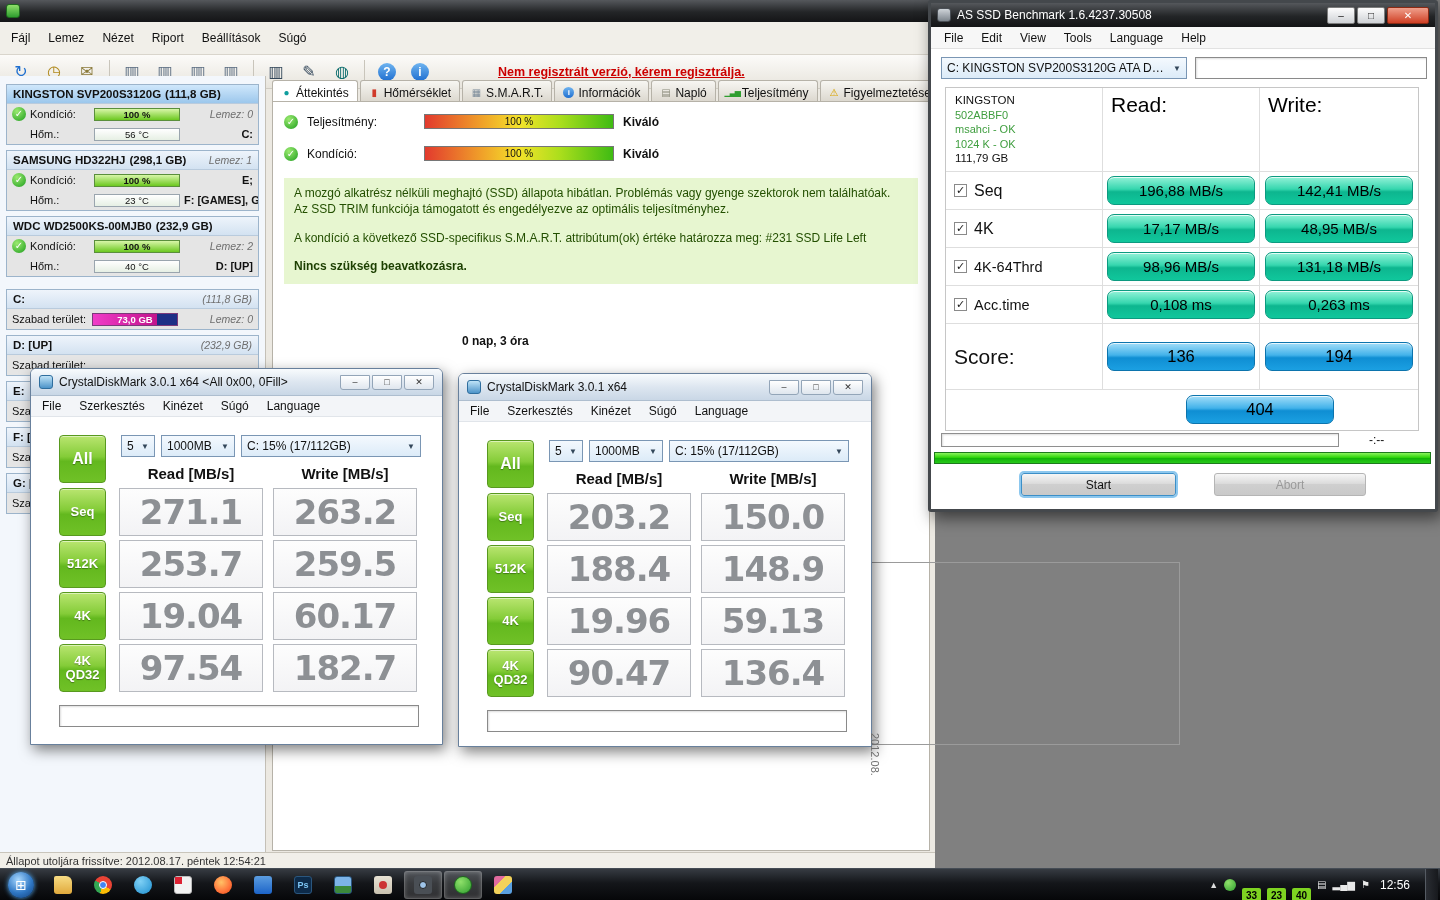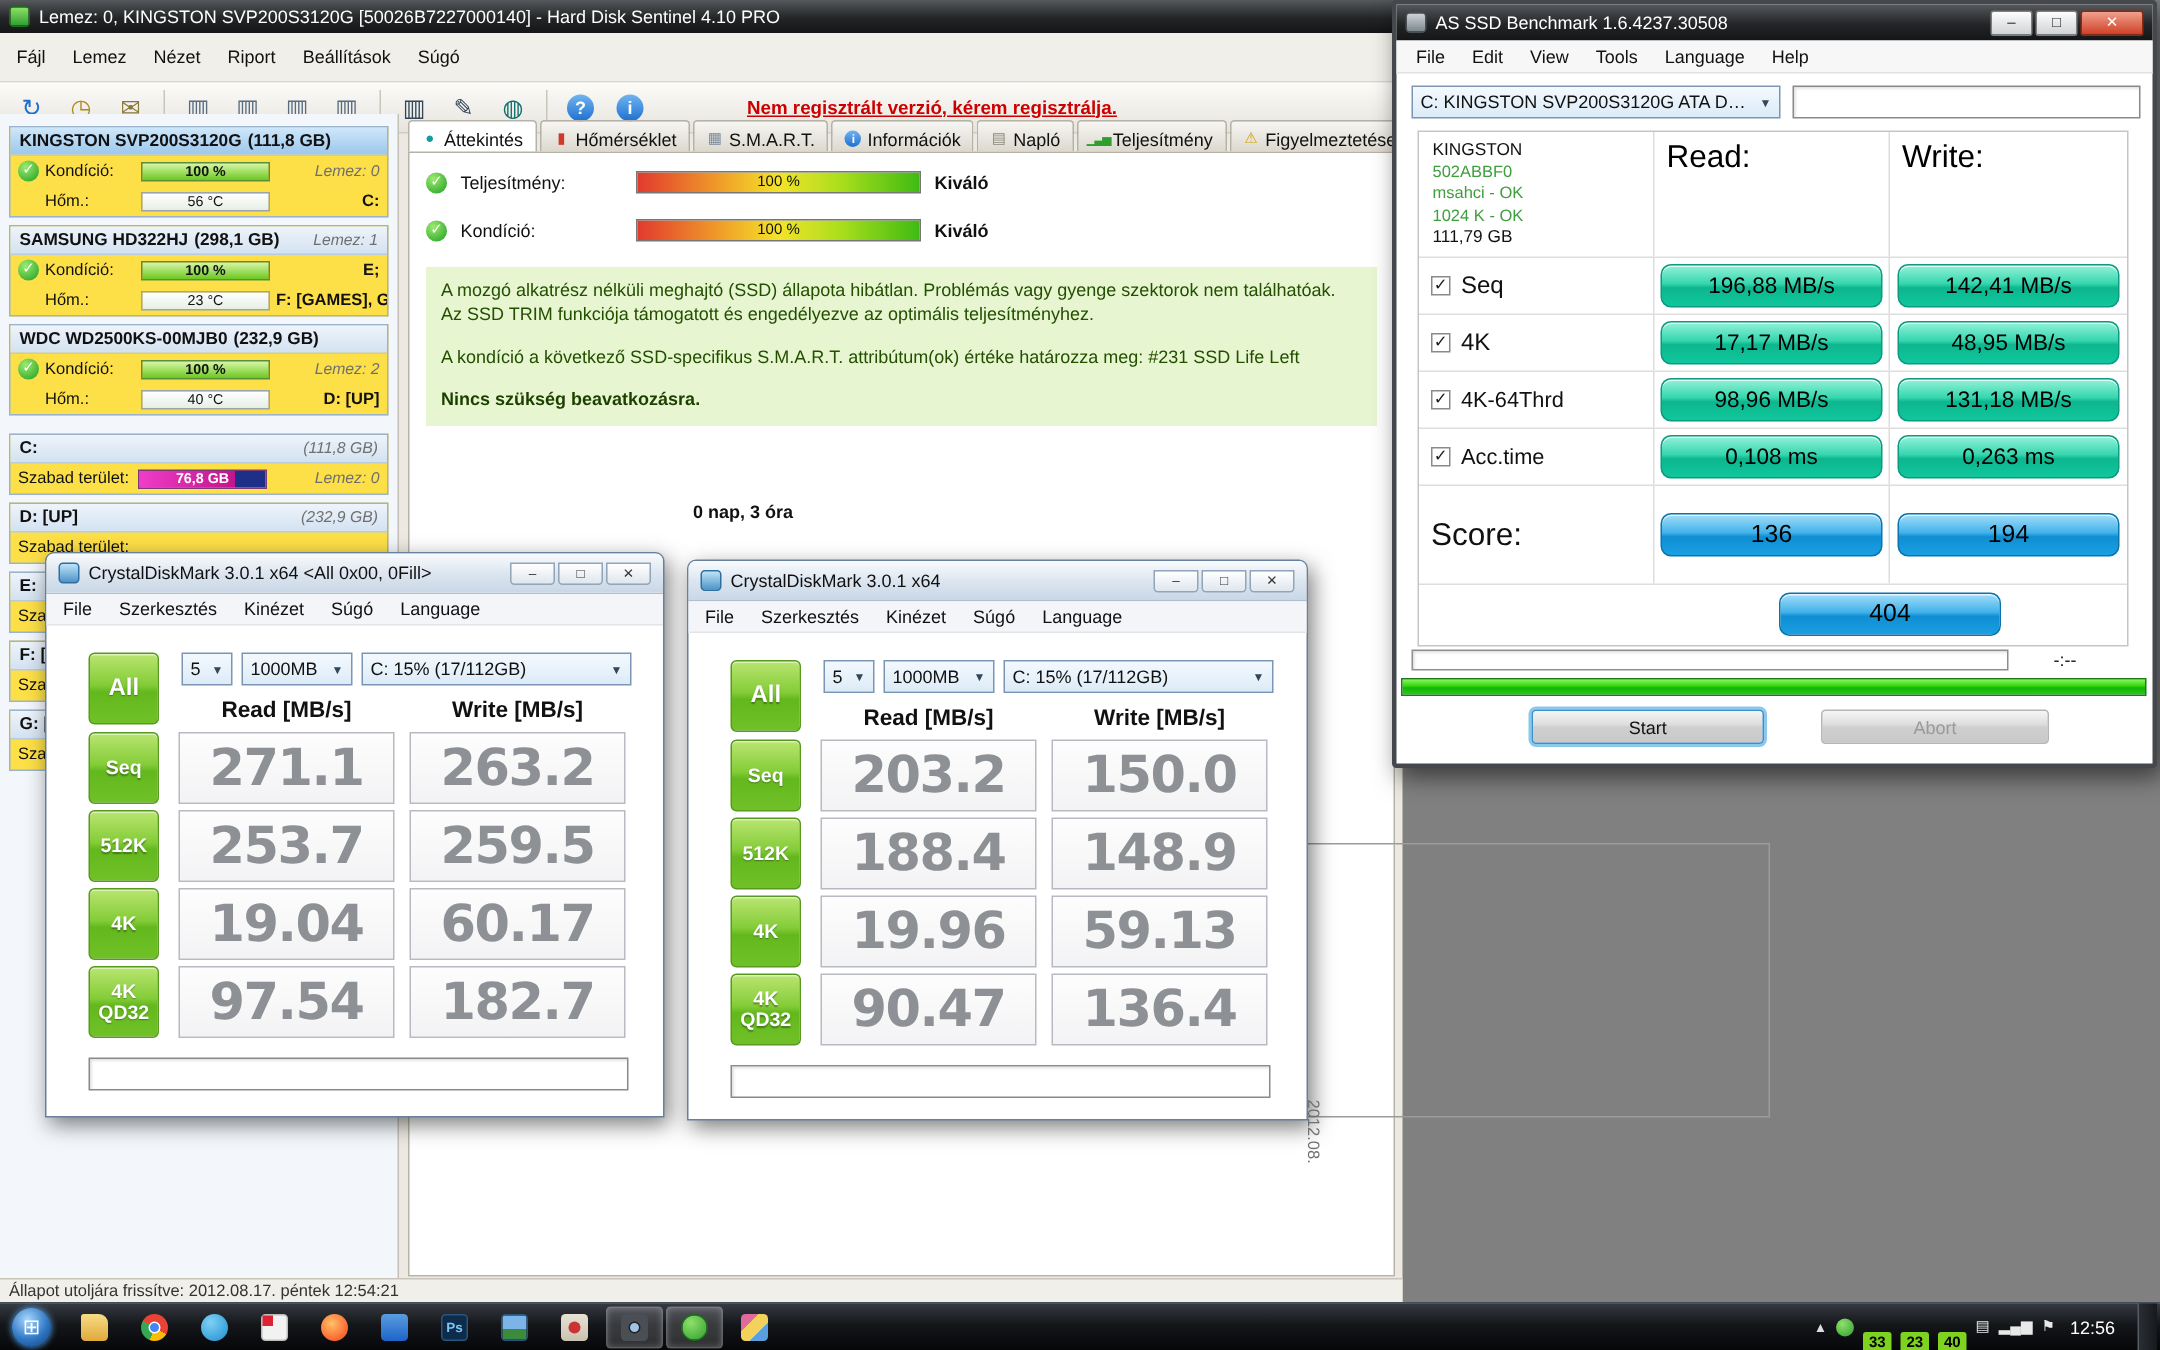--- a/index.html
+++ b/index.html
@@ -20,21 +20,21 @@
   .mitem { padding:2px 9px; }
   #hds .toolbar { height:34px; background:linear-gradient(#fcfbf9,#e7e4dc); border-bottom:1px solid #cfccc3; display:flex; align-items:center; padding:0 6px; gap:3px; }
   .tool { width:30px; height:28px; border-radius:3px; display:flex; align-items:center; justify-content:center; font-size:16px; }
   .tool.blue { color:#1f6fd0; } .tool.olive { color:#b08a1e; } .tool.khaki { color:#8a7a3a; }
   .tool.slate { color:#5a6c80; } .tool.dark { color:#33475a; } .tool.teal { color:#0f6e6e; }
   .tsep { width:1px; height:24px; background:#c9c5bb; margin:0 4px; }
   .iconcirc { width:18px; height:18px; border-radius:50%; background:linear-gradient(#6fb4f0,#1f6fd0); color:#fff; font-weight:bold; font-size:12px; display:flex; align-items:center; justify-content:center; }
   .regtext { color:#cc0000; font-weight:bold; text-decoration:underline; font-size:12.5px; margin-left:60px; }
 
   #hds .sidebar { position:absolute; left:0; top:76px; bottom:16px; width:266px; background:#f3f7fc; border-right:1px solid #c4c0b7; padding:8px 6px; overflow:hidden; }
-  .dcard { border:1px solid #9cb4cb; background:#fde047; margin-bottom:5px; }
+  .dcard { border:1px solid #9cb4cb; background:#e5e5e5; margin-bottom:5px; }
   .dcard.gap { margin-top:12px; }
   .dhead { display:flex; align-items:center; gap:4px; padding:2px 6px; height:19px; font-size:11.5px; font-weight:bold; background:linear-gradient(#eef4fb,#d3e2f1); border-bottom:1px solid #b9cbdd; white-space:nowrap; overflow:hidden; }
   .dcard.sel .dhead { background:linear-gradient(#cfe7fb,#9cc7ec); }
   .dhead .hright { margin-left:auto; font-weight:normal; font-style:italic; color:#6f6f6f; font-size:10.5px; }
   .drow { display:flex; align-items:center; gap:4px; height:20px; padding:0 5px; font-size:11px; white-space:nowrap; overflow:hidden; }
   .chk { width:14px; height:14px; flex:0 0 auto; border-radius:50%; background:radial-gradient(circle at 35% 30%,#9bea70,#1e9e1e); color:#fff; font-size:10px; line-height:14px; text-align:center; }
   .spacer { width:14px; flex:0 0 auto; }
   .dlabel { width:60px; flex:0 0 auto; }
   .condbar { width:86px; height:13px; flex:0 0 auto; border:1px solid #5a8f3c; background:linear-gradient(#d8f6a8,#6cc820); font-size:9.5px; font-weight:bold; display:flex; align-items:center; justify-content:center; }
   .tempbox { width:86px; height:13px; flex:0 0 auto; border:1px solid #9aa5ae; background:linear-gradient(#ffffff,#e6efe4); font-size:9.5px; display:flex; align-items:center; justify-content:center; }
@@ -158,21 +158,20 @@
   .showdesk { width:13px; height:32px; background:linear-gradient(90deg,#2a2d33,#17191d); border-left:1px solid #555b63; }
 </style>
 </head>
 <body>
 
 <div class="bgrect"></div>
 
 <div id="hds" class="win">
   <div class="dtitle">
     <span class="appico"></span>
-    <span>Lemez: 0, KINGSTON SVP200S3120G [50026B7227000140]  -  Hard Disk Sentinel 4.10 PRO</span>
   </div>
   <div class="menubar">
     <span class="mitem">Fájl</span>
     <span class="mitem">Lemez</span>
     <span class="mitem">Nézet</span>
     <span class="mitem">Riport</span>
     <span class="mitem">Beállítások</span>
     <span class="mitem">Súgó</span>
   </div>
   <div class="toolbar">
@@ -258,21 +257,21 @@
       </div>
     </div>
 
     <div class="dcard gap">
       <div class="dhead">
         <span>C:</span>
         <span class="hright">(111,8 GB)</span>
       </div>
       <div class="drow">
         <span class="dlabel" style="width:76px">Szabad terület:</span>
-        <span class="freebar">76,8 GB</span>
+        <span class="freebar">73,0 GB</span>
         <span class="rright rgray">Lemez: 0</span>
       </div>
     </div>
 
     <div class="dcard">
       <div class="dhead">
         <span>D: [UP]</span>
         <span class="hright">(232,9 GB)</span>
       </div>
       <div class="drow">

